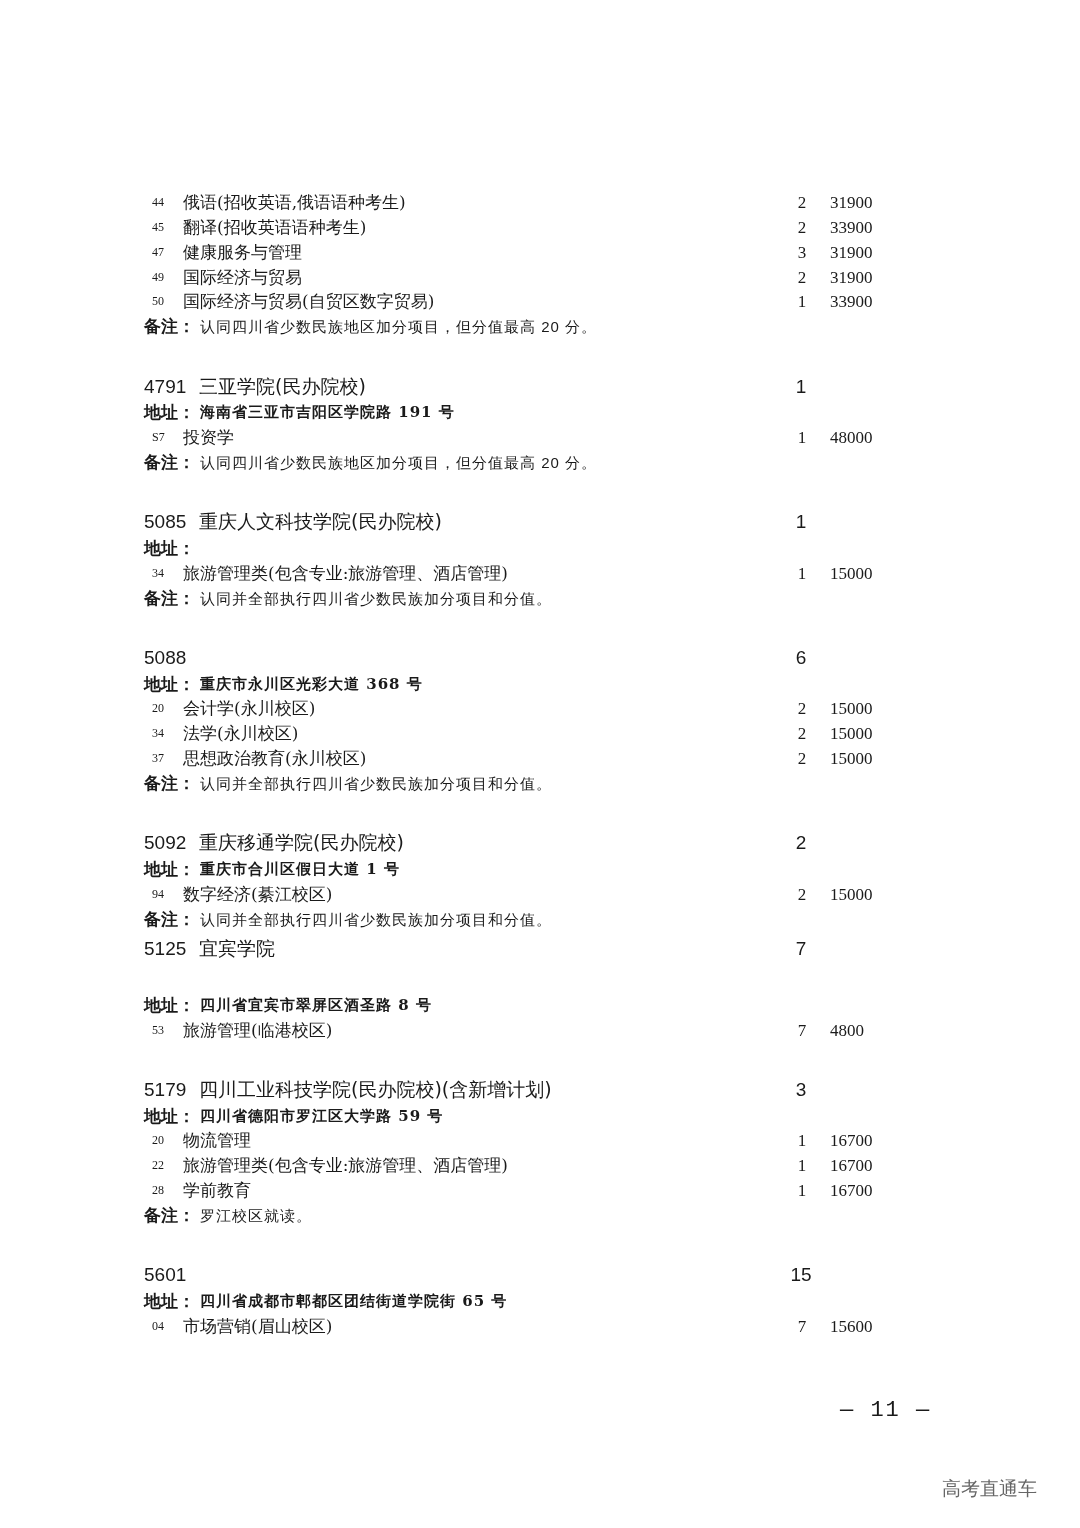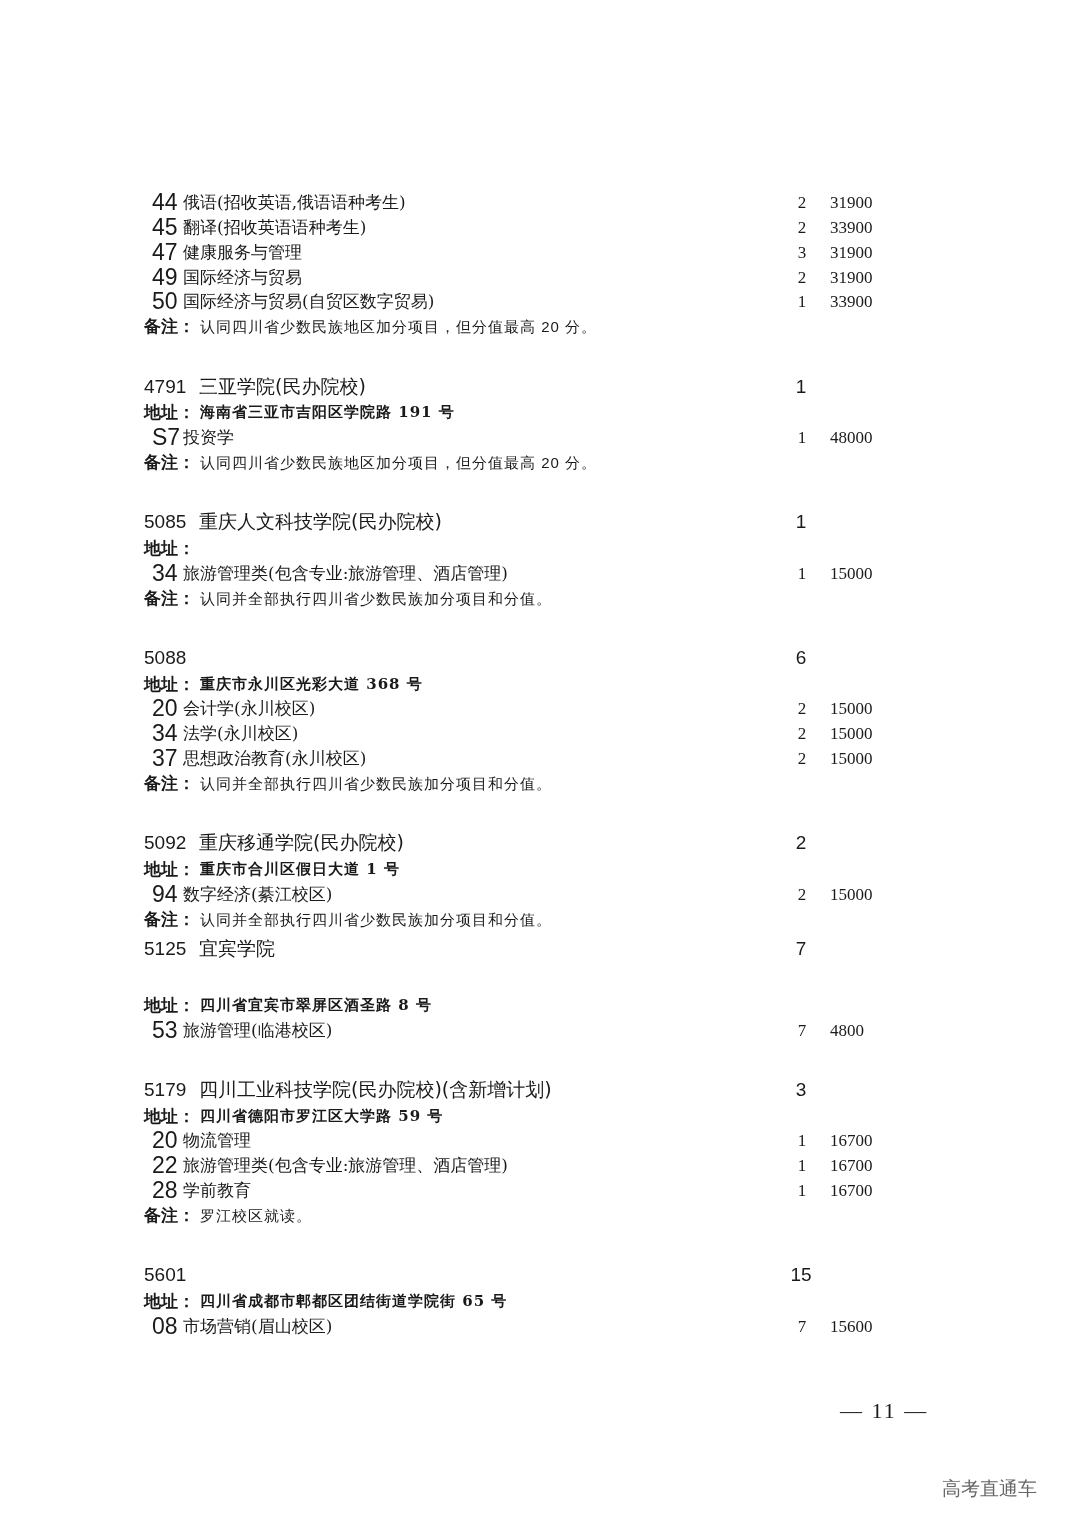--- a/index.html
+++ b/index.html
@@ -20,37 +20,37 @@
       left: 0;
       width: 1080px;
       height: 25px;
       white-space: nowrap;
     }
     .line > span {
       position: absolute;
       top: 0;
       line-height: 25px;
     }
-    .maj-code { left: 152px; font-size: 23px; font-family: Liberation Sans, sans-serif; }
+    .maj-code { left: 152px; font-size: 12px; font-family: Liberation Serif, serif; }
     .maj-name { left: 183px; font-size: 17px; font-family: "DejaVu Serif", serif; }
     .maj-count { left: 796px; width: 12px; text-align: center; font-size: 17px; font-family: "Liberation Serif", serif; }
     .maj-fee { left: 830px; font-size: 17px; font-family: "Liberation Serif", serif; }
     .note-label { left: 144px; font-size: 17px; font-weight: bold; font-family: "DejaVu Sans", sans-serif; }
     .note-text { left: 200px; font-size: 15px; font-family: Liberation Sans, sans-serif; letter-spacing: 1px; }
     .addr-label { left: 144px; font-size: 17px; font-weight: bold; font-family: "DejaVu Sans", sans-serif; }
     .addr-text { left: 200px; font-size: 15px; font-family: "DejaVu Serif", serif; letter-spacing: 1px; font-weight: bold; }
     .sch-code { left: 144px; font-size: 19px; font-family: "Liberation Sans", sans-serif; }
     .sch-name { left: 199px; font-size: 19px; font-family: "DejaVu Sans", sans-serif; }
     .sch-count { left: 790px; width: 22px; text-align: center; font-size: 19px; font-family: "Liberation Sans", sans-serif; }
     .page-num {
       position: absolute;
       left: 840px;
       top: 1398px;
       font-size: 22px;
-      font-family: Liberation Serif, serif;
+      font-family: Liberation Mono, monospace;
       color: #1a1a1a;
       letter-spacing: 2px;
     }
     .watermark {
       position: absolute;
       left: 942px;
       top: 1476px;
       font-size: 19px;
       font-family: "DejaVu Sans", sans-serif;
       color: #666666;
@@ -234,20 +234,20 @@
 
 <div class="line" style="top:1262px">
   <span class="sch-code">5601</span>
   <span class="sch-count">15</span>
 </div>
 <div class="line" style="top:1289px">
   <span class="addr-label">地址：</span>
   <span class="addr-text">四川省成都市郫都区团结街道学院街 65 号</span>
 </div>
 <div class="line" style="top:1314px">
-  <span class="maj-code">08</span>
+  <span class="maj-code">04</span>
   <span class="maj-name">市场营销(眉山校区)</span>
   <span class="maj-count">7</span>
   <span class="maj-fee">15600</span>
 </div>
 
 <div class="page-num">— 11 —</div>
 <div class="watermark">高考直通车</div>
 
 </body></html>

